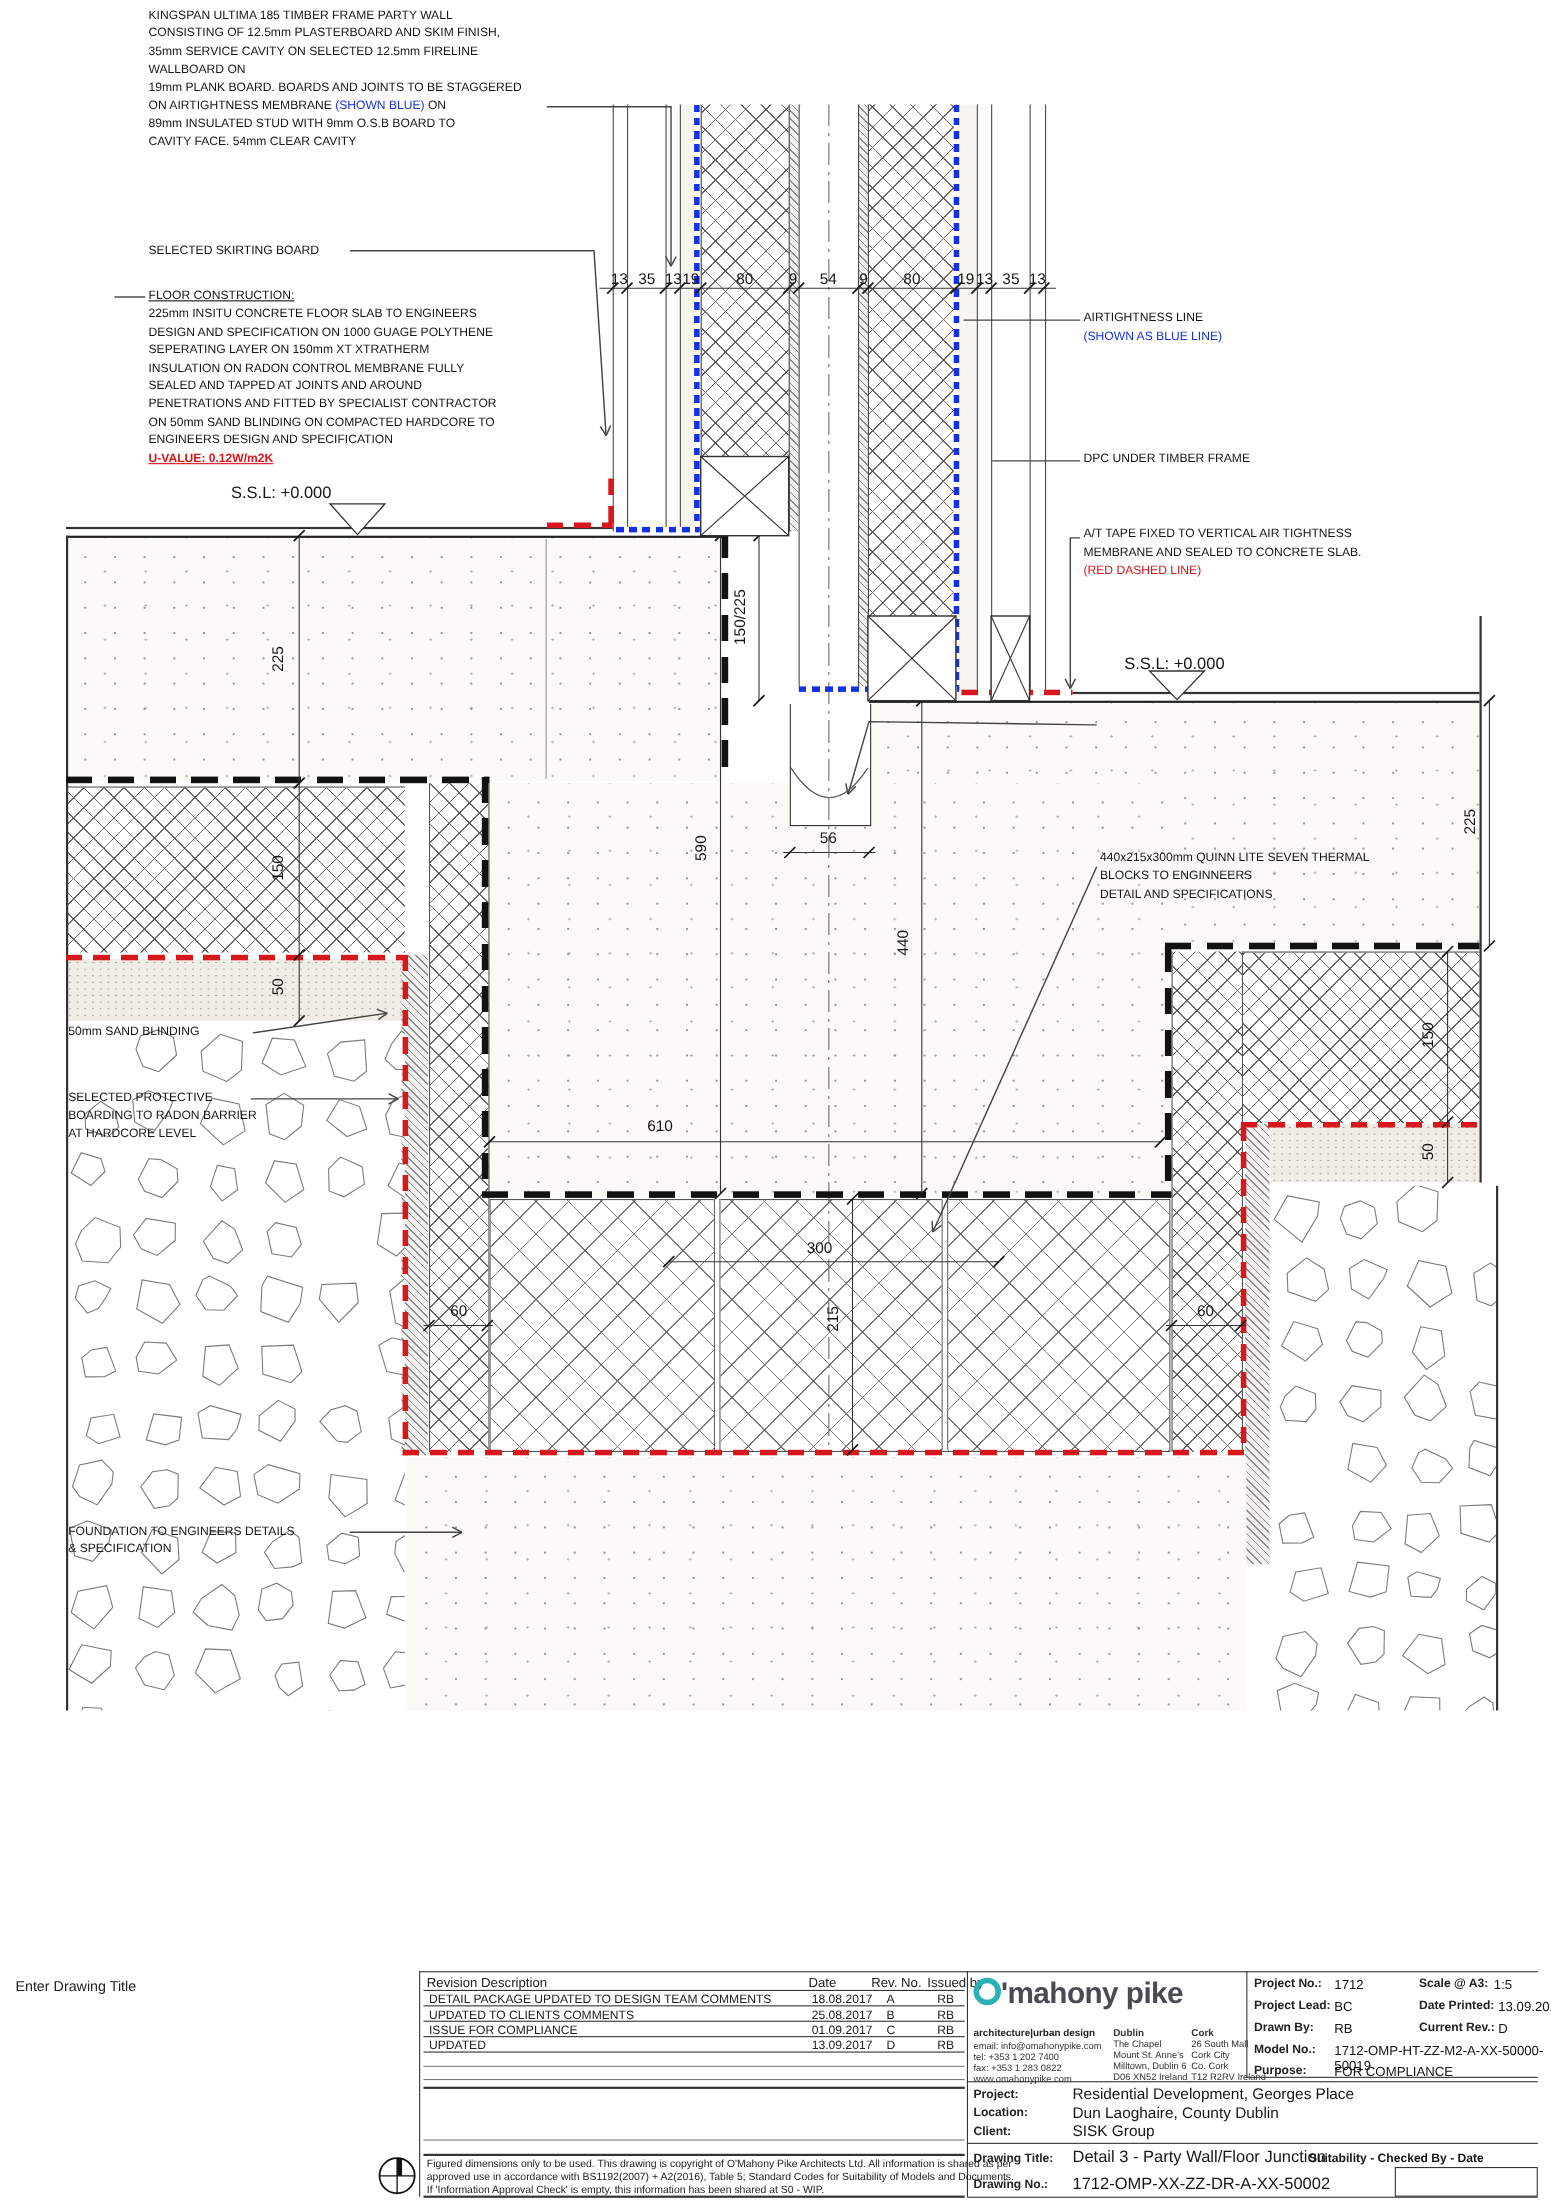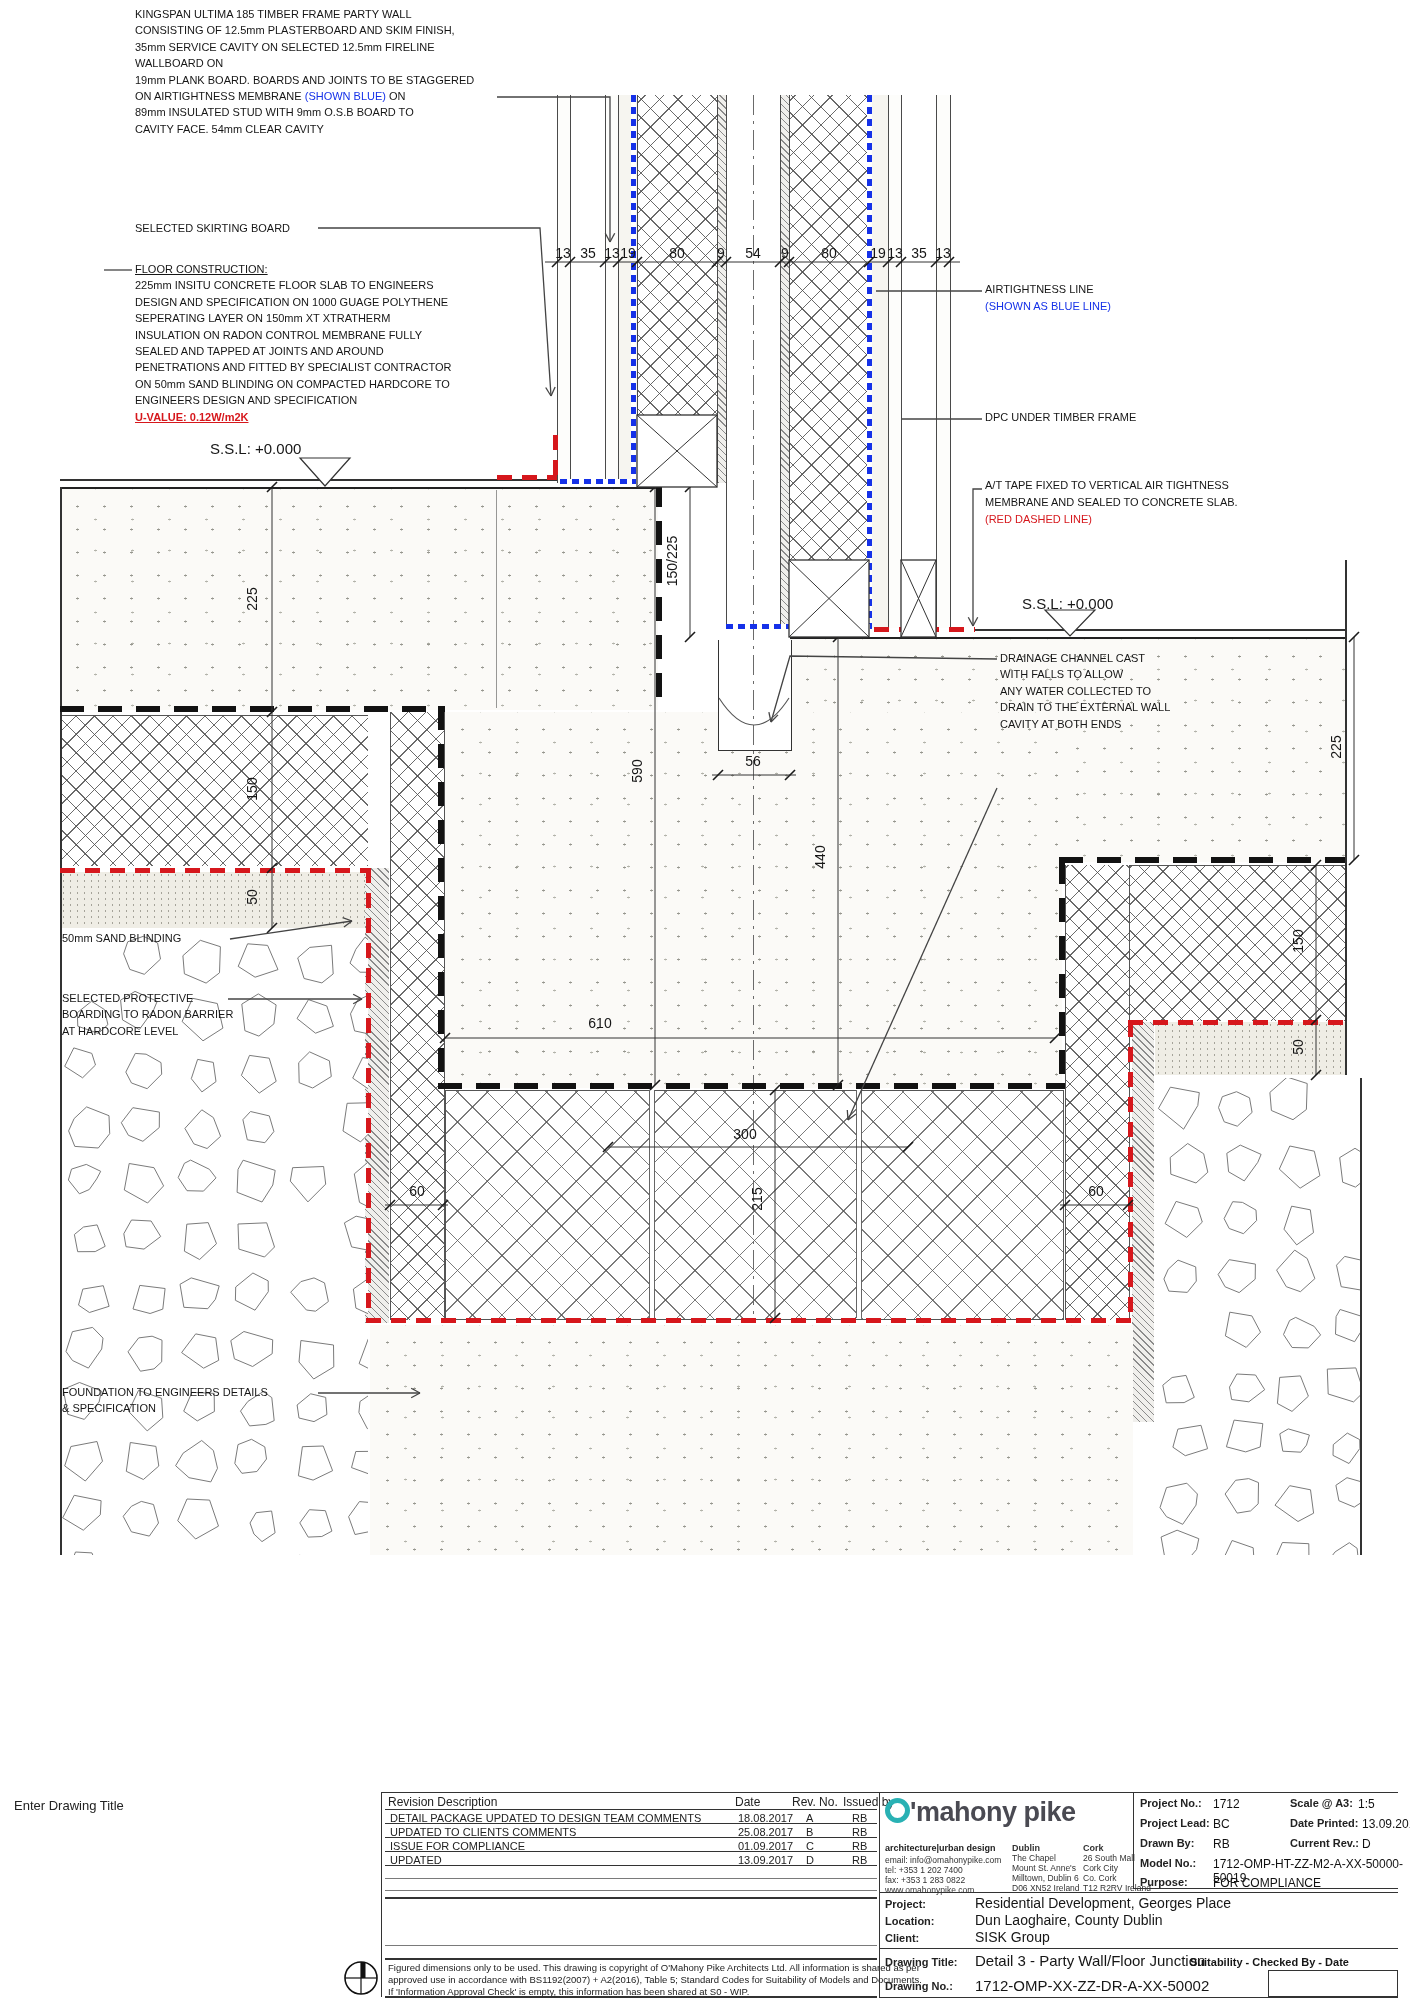--- a/index.html
+++ b/index.html
@@ -345,26 +345,24 @@
   <div class="dim" style="left:210px;top:440px;font-size:15px">S.S.L: +0.000</div>
   <div class="dim" style="left:1022px;top:595px;font-size:15px">S.S.L: +0.000</div>
 
   <div class="lbl" style="left:985px;top:281px">AIRTIGHTNESS LINE</div>
   <div class="lbl blue" style="left:985px;top:298px">(SHOWN AS BLUE LINE)</div>
   <div class="lbl" style="left:985px;top:409px">DPC UNDER TIMBER FRAME</div>
   <div class="lbl" style="left:985px;top:477px">A/T TAPE FIXED TO VERTICAL AIR TIGHTNESS</div>
   <div class="lbl" style="left:985px;top:494px">MEMBRANE AND SEALED TO CONCRETE SLAB.</div>
   <div class="lbl red" style="left:985px;top:511px">(RED DASHED LINE)</div>
 
-  <div class="lbl" style="left:1000px;top:650px">
-    <div>DRAINAGE CHANNEL CAST</div>
-      <div>WITH FALLS TO ALLOW</div>
-    <div>ANY WATER COLLECTED TO</div>
-      <div>DRAIN TO THE EXTERNAL WALL</div>
-    <div>CAVITY AT BOTH ENDS</div>
+  <div class="lbl" style="left:1000px;top:772px">
+    <div>440x215x300mm QUINN LITE SEVEN THERMAL</div>
+      <div>BLOCKS TO ENGINNEERS</div>
+      <div>DETAIL AND SPECIFICATIONS</div>
   </div>
   <div class="lbl" style="left:62px;top:930px">50mm SAND BLINDING</div>
   <div class="lbl" style="left:62px;top:990px">
     <div>SELECTED PROTECTIVE</div>
       <div>BOARDING TO RADON BARRIER</div>
       <div>AT HARDCORE LEVEL</div>
   </div>
   <div class="lbl" style="left:62px;top:1384px">
     <div>FOUNDATION TO ENGINEERS DETAILS</div>
       <div>&amp; SPECIFICATION</div>

